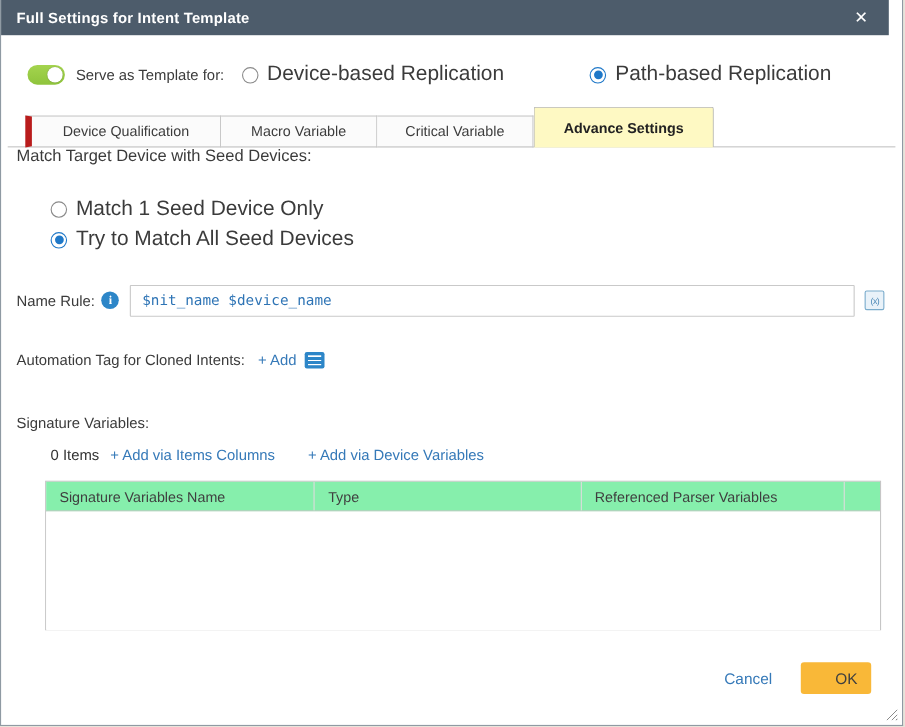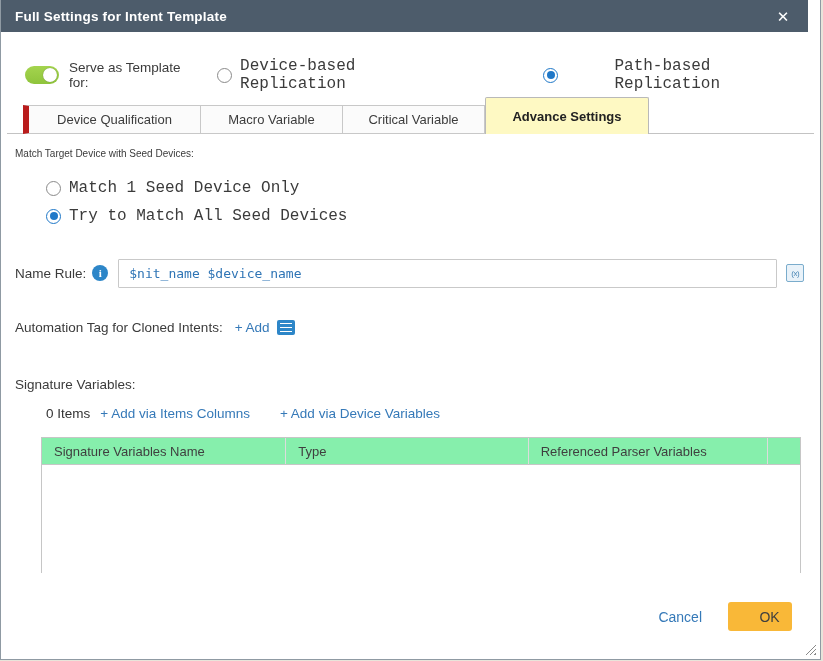--- a/index.html
+++ b/index.html
@@ -62,24 +62,24 @@
     width:15px;height:15px;border-radius:50%;
     border:1px solid #8a8a8a;background:#fff;
     position:relative;flex:0 0 auto;cursor:pointer;
   }
   .radio.selected{border:1px solid var(--radio-selected);}
   .radio.selected::after{
     content:"";position:absolute;top:2.5px;left:2.5px;width:8px;height:8px;
     border-radius:50%;background:var(--radio-selected);
   }
   .radio-opt{display:flex;align-items:center;}
-  .radio-opt .lbl{margin-left:8px;font-size:16px;font-family:Liberation Mono, monospace;}
+  .radio-opt .lbl{margin-left:8px;font-size:19px;}
   .toggle-row .radio-opt{margin-left:0;}
   .toggle-row .opt1{margin-left:16px;}
-  .toggle-row .opt2{margin-left:78px;gap:48px;}
+  .toggle-row .opt2{margin-left:78px;}
   
   .tabstrip{
     position:absolute;top:97px;left:0;right:0;height:37px;
     display:flex;align-items:flex-end;padding-left:22px;
   }
   .tabstrip::after{
     content:"";position:absolute;left:6px;right:6px;bottom:0;height:1px;background:#c3c3c3;
   }
   .tab{
     height:29px;background:#fbfbfb;border:1px solid #c8c8c8;border-left:none;
@@ -89,21 +89,21 @@
   .tab:first-child{border-left:6px solid #b91c1c;}
   .tab.t0{width:178px;}
   .tab.t1{width:142px;}
   .tab.t2{width:142px;}
   .tab.t3{width:164px;}
   .tab.active{
     height:37px;background:#fef9c3;border:1px solid #b9b9b9;border-bottom:none;
     border-radius:2px 2px 0 0;font-weight:bold;color:#222;z-index:2;
   }
   
-  .match-label{position:absolute;top:148px;left:14px;font-size:10px;}
+  .match-label{position:absolute;top:133px;left:14px;font-size:15px;}
   .match-opt1{position:absolute;top:179px;left:45px;}
   .match-opt2{position:absolute;top:207px;left:45px;}
   
   .name-rule-row{
     position:absolute;top:258px;left:14px;right:14px;height:30px;
     display:flex;align-items:center;
   }
   .name-rule-row .lbl{font-size:13.5px;}
   .info-icon{
     width:16px;height:16px;border-radius:50%;background:#2d86c8;color:#fff;

